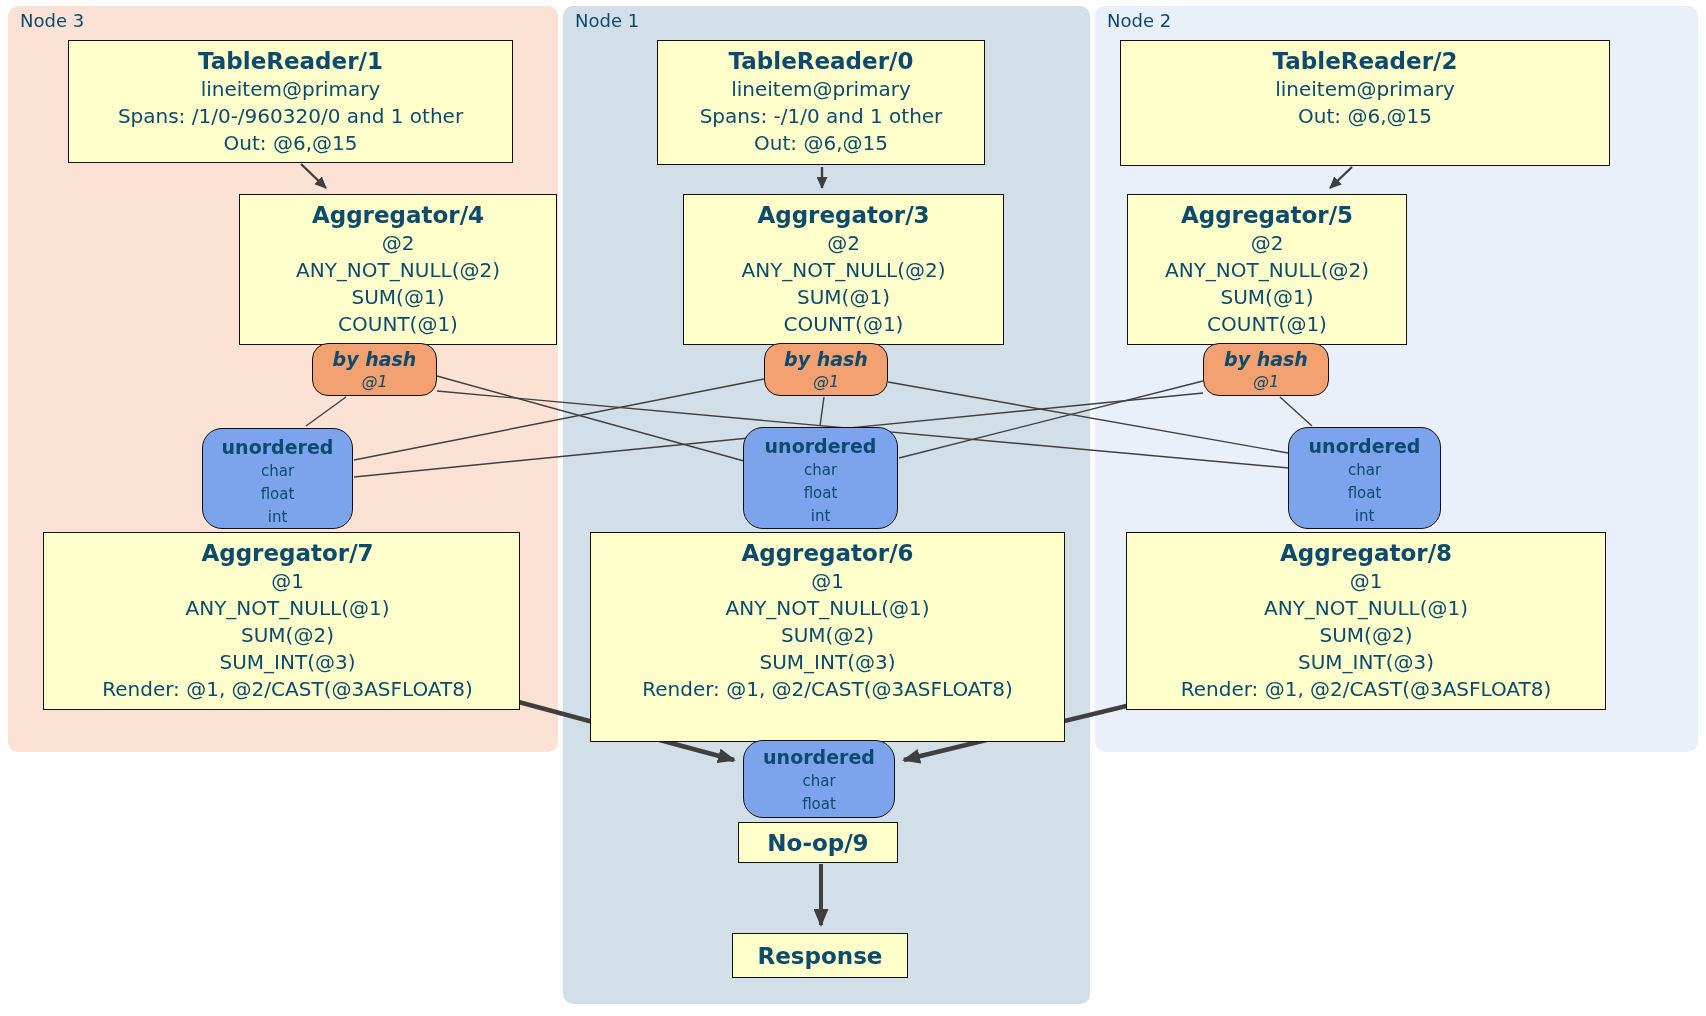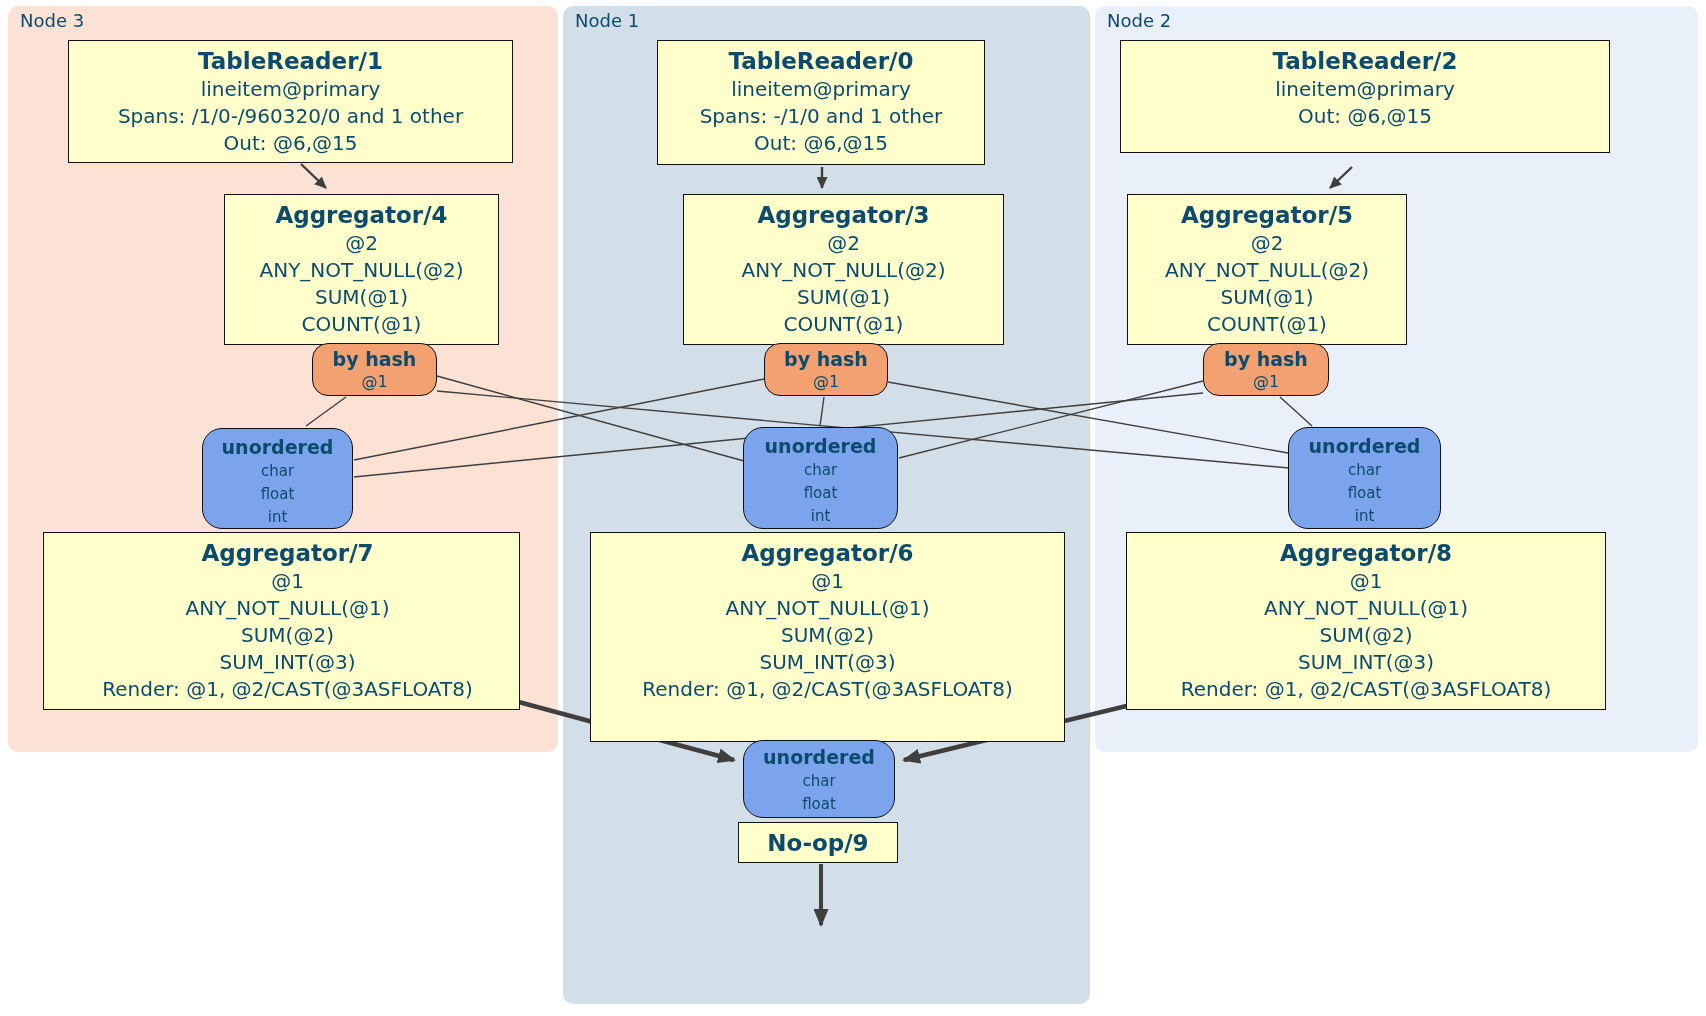--- a/index.html
+++ b/index.html
@@ -14,21 +14,21 @@
     position:absolute;z-index:2;background:#ffffcc;border:1.6px solid #111;
     border-radius:0;display:flex;flex-direction:column;align-items:center;
     justify-content:flex-start;text-align:center;box-sizing:border-box;padding-top:5px;
   }
   .box .title{font-weight:bold;font-size:23px;line-height:30px;white-space:nowrap;}
   .box .line{font-size:20px;line-height:27px;white-space:nowrap;}
   .single{justify-content:center;padding-top:0;}
   .router{
     position:absolute;z-index:2;background:#f4a172;border:1.6px solid #111;
     border-radius:16px;display:flex;flex-direction:column;align-items:center;
-    text-align:center;box-sizing:border-box;padding-top:3px;
+    text-align:center;box-sizing:border-box;padding-top:3px;font-style:italic;
   }
   .router .title{font-weight:bold;font-size:19px;line-height:25px;}
   .router .line{font-size:16px;line-height:20px;}
   .stream{
     position:absolute;z-index:2;background:#7ca4ed;border:1.6px solid #111;
     border-radius:20px;display:flex;flex-direction:column;align-items:center;
     text-align:center;box-sizing:border-box;padding-top:6px;
   }
   .stream .title{font-weight:bold;font-size:19px;line-height:25px;}
   .stream .line{font-size:15px;line-height:23px;}
@@ -77,21 +77,21 @@
     <path d="M821,864 L821,925" stroke="#3f3f3f" stroke-width="4" fill="none" marker-end="url(#arrow-big)"></path>
   </svg>
 
   <div class="box" style="left:68px;top:40px;width:445px;height:123px;">
     <div class="title">TableReader/1</div>
     <div class="line">lineitem@primary</div>
     <div class="line">Spans: /1/0-/960320/0 and 1 other</div>
     <div class="line">Out: @6,@15</div>
   </div>
 
-  <div class="box" style="left:224px;top:194px;width:275px;height:151px;">
+  <div class="box" style="left:239px;top:194px;width:318px;height:151px;">
     <div class="title">Aggregator/4</div>
     <div class="line">@2</div>
     <div class="line">ANY_NOT_NULL(@2)</div>
     <div class="line">SUM(@1)</div>
     <div class="line">COUNT(@1)</div>
   </div>
 
   <div class="router" style="left:312px;top:343px;width:125px;height:53px;">
     <div class="title">by hash</div>
     <div class="line">@1</div>
@@ -142,21 +142,21 @@
 
   <div class="box" style="left:590px;top:532px;width:475px;height:210px;">
     <div class="title">Aggregator/6</div>
     <div class="line">@1</div>
     <div class="line">ANY_NOT_NULL(@1)</div>
     <div class="line">SUM(@2)</div>
     <div class="line">SUM_INT(@3)</div>
     <div class="line">Render: @1, @2/CAST(@3ASFLOAT8)</div>
   </div>
 
-  <div class="box" style="left:1120px;top:40px;width:490px;height:113px;">
+  <div class="box" style="left:1120px;top:40px;width:490px;height:126px;">
     <div class="title">TableReader/2</div>
     <div class="line">lineitem@primary</div>
     <div class="line">Out: @6,@15</div>
   </div>
 
   <div class="box" style="left:1127px;top:194px;width:280px;height:151px;">
     <div class="title">Aggregator/5</div>
     <div class="line">@2</div>
     <div class="line">ANY_NOT_NULL(@2)</div>
     <div class="line">SUM(@1)</div>
@@ -187,14 +187,17 @@
   <div class="stream" style="left:743px;top:740px;width:152px;height:78px;padding-top:4px;">
     <div class="title">unordered</div>
     <div class="line">char</div>
     <div class="line">float</div>
   </div>
 
   <div class="box single" style="left:738px;top:822px;width:160px;height:41px;">
     <div class="title">No-op/9</div>
   </div>
 
+  <div class="box single" style="left:732px;top:933px;width:176px;height:45px;">
+    <div class="title">Response</div>
+  </div>
 
 </div>
 
 </body></html>

